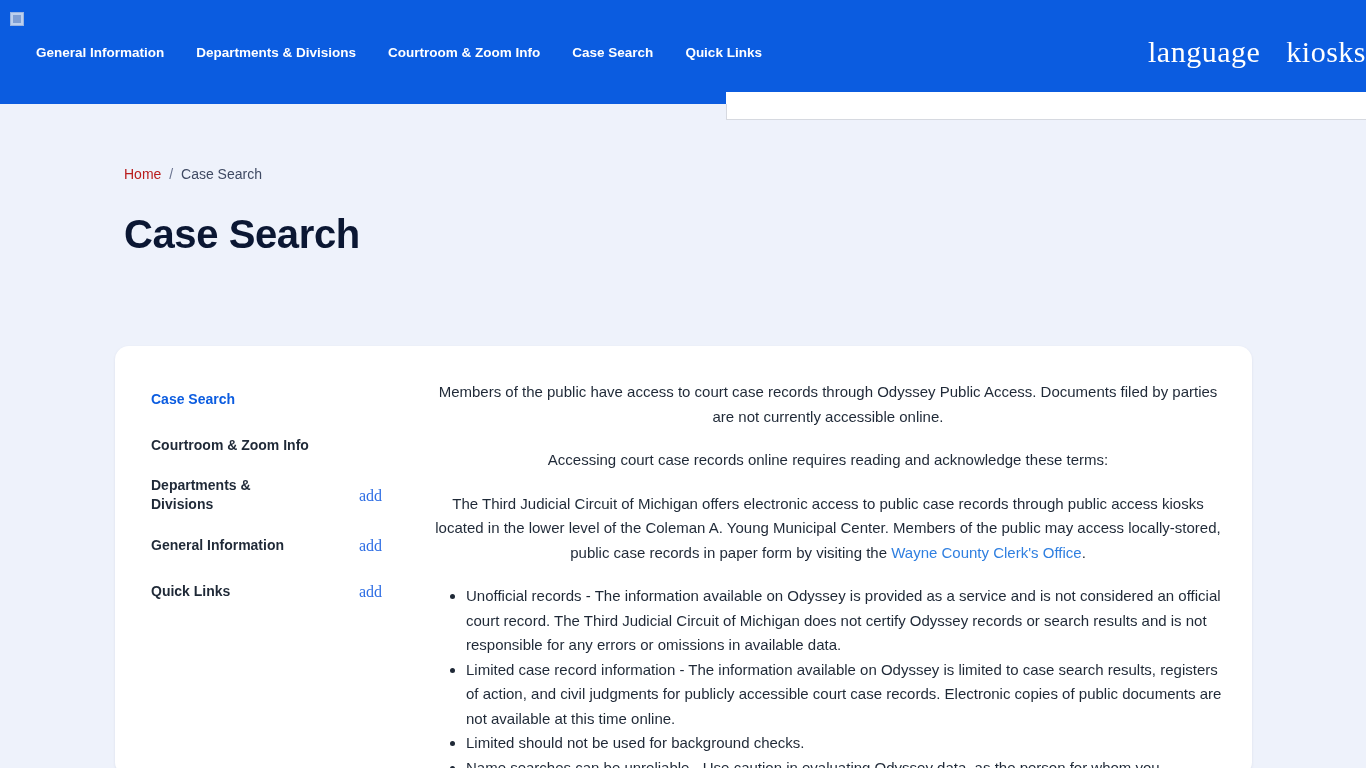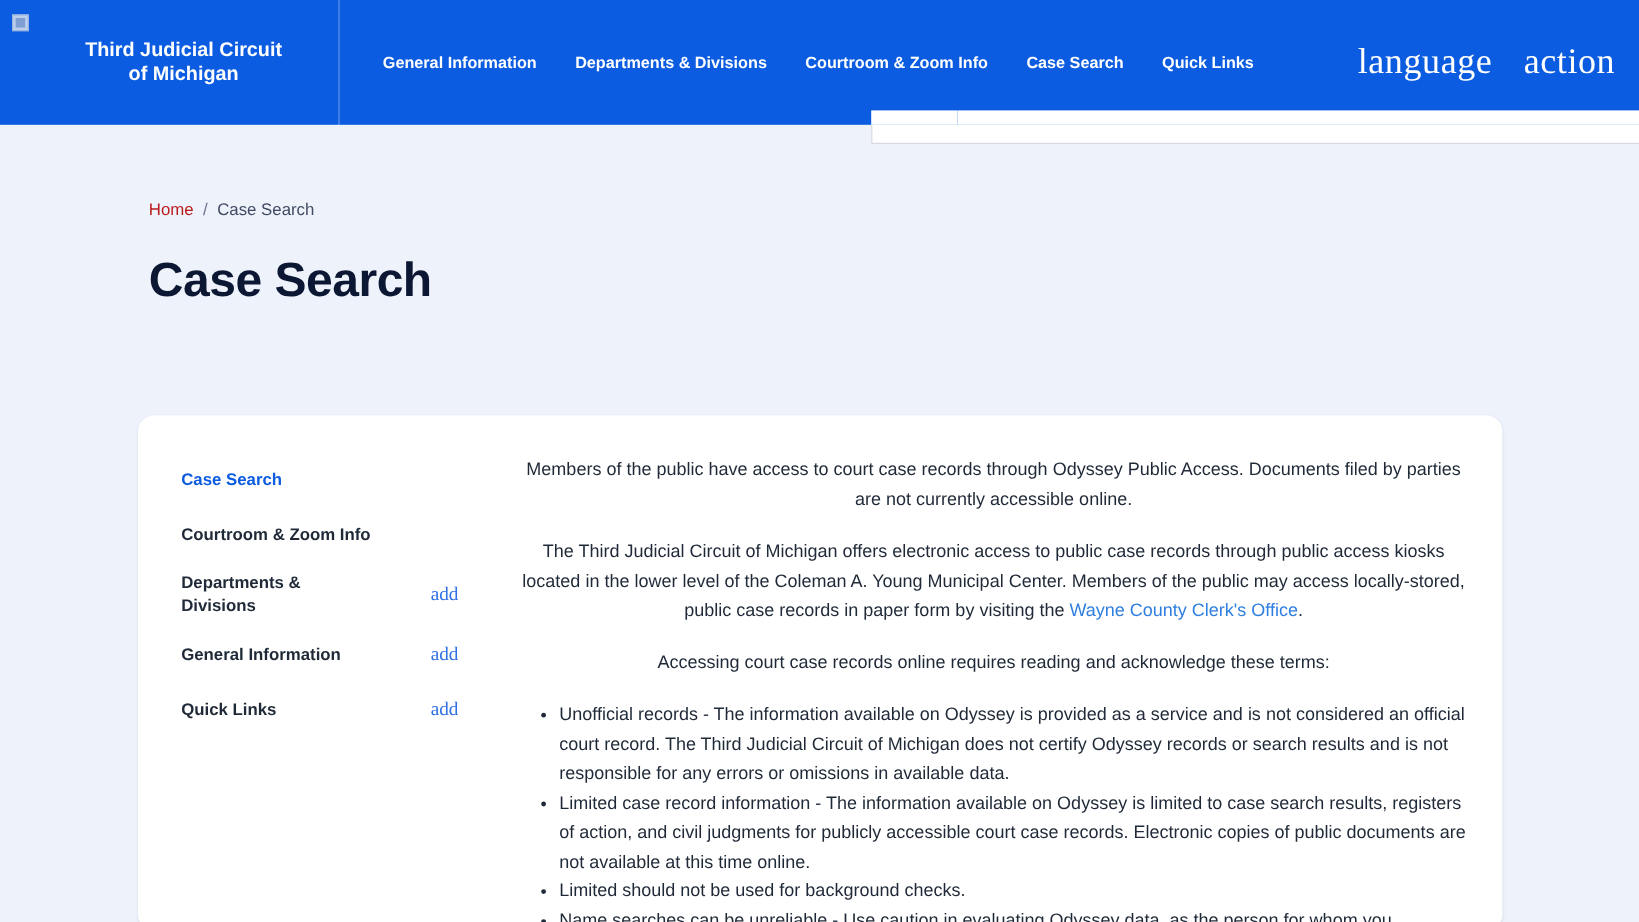--- a/index.html
+++ b/index.html
@@ -62,21 +62,20 @@
     font-weight: bold;
     font-size: 13.5px;
     padding: 6px 16px;
     white-space: nowrap;
     cursor: pointer;
   }
   .util {
     display: flex;
     align-items: center;
     gap: 26px;
-    padding-right: 20px;
   }
   .util-item {
     color: #ffffff;
     font-family: "Liberation Serif", serif;
     font-size: 30px;
     letter-spacing: 0.5px;
     cursor: pointer;
   }
 
   
@@ -190,38 +189,32 @@
     margin: 0;
     padding-left: 32px;
   }
   .content li { margin-bottom: 0px; }
 </style>
 </head>
 <body>
 
 <div class="header">
   <span class="logo-img"></span>
-  <div class="logo-wrap">
-    <div class="site-title">
-      <span>Third Judicial Circuit</span><br>
-      <span>of Michigan</span>
-    </div>
-  </div>
 
   <div class="nav">
     <div class="nav-item">General Information</div>
     <div class="nav-item">Departments &amp; Divisions</div>
     <div class="nav-item">Courtroom &amp; Zoom Info</div>
     <div class="nav-item">Case Search</div>
     <div class="nav-item">Quick Links</div>
   </div>
 
   <div class="util">
     <div class="util-item">language</div>
-    <div class="util-item">action</div>
+    <div class="util-item">kiosks</div>
   </div>
 </div>
 <div class="header-dropdown-frag3"></div>
 <div class="header-dropdown-frag2"></div>
 <div class="header-dropdown-frag"></div>
 
 <div class="breadcrumb">
   <a>Home</a>
   <span class="sep">/</span>
   <span class="current">Case Search</span>
@@ -247,24 +240,24 @@
       <span class="side-add">add</span>
     </div>
     <div class="side-row">
       <span class="side-label">Quick Links</span>
       <span class="side-add">add</span>
     </div>
   </div>
 
   <div class="content">
     <p>Members of the public have access to court case records through Odyssey Public Access. Documents filed by parties are not currently accessible online.</p>
+    <p>Accessing court case records online requires reading and acknowledge these terms:</p>
     <p>
       <span>The Third Judicial Circuit of Michigan offers electronic access to public case records through public access kiosks located in the lower level of the Coleman A. Young Municipal Center. Members of the public may access locally-stored, public case records in paper form by visiting the </span><a class="inline">Wayne County Clerk's Office</a><span>.</span>
     </p>
-    <p>Accessing court case records online requires reading and acknowledge these terms:</p>
     <ul>
       <li>Unofficial records - The information available on Odyssey is provided as a service and is not considered an official court record. The Third Judicial Circuit of Michigan does not certify Odyssey records or search results and is not responsible for any errors or omissions in available data.</li>
       <li>Limited case record information - The information available on Odyssey is limited to case search results, registers of action, and civil judgments for publicly accessible court case records. Electronic copies of public documents are not available at this time online.</li>
       <li>Limited should not be used for background checks.</li>
       <li>Name searches can be unreliable - Use caution in evaluating Odyssey data, as the person for whom you</li>
     </ul>
   </div>
 </div>
 
 </body></html>

